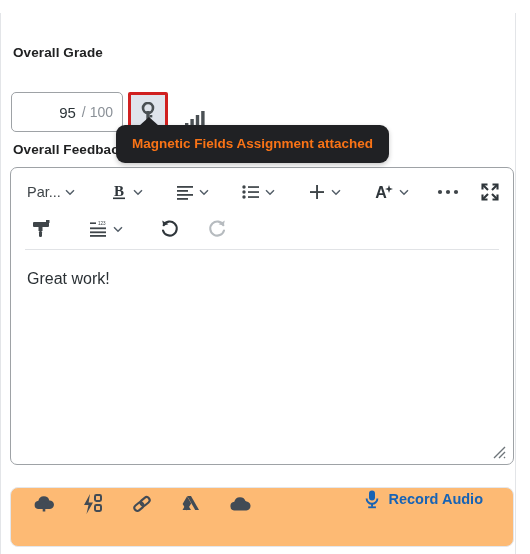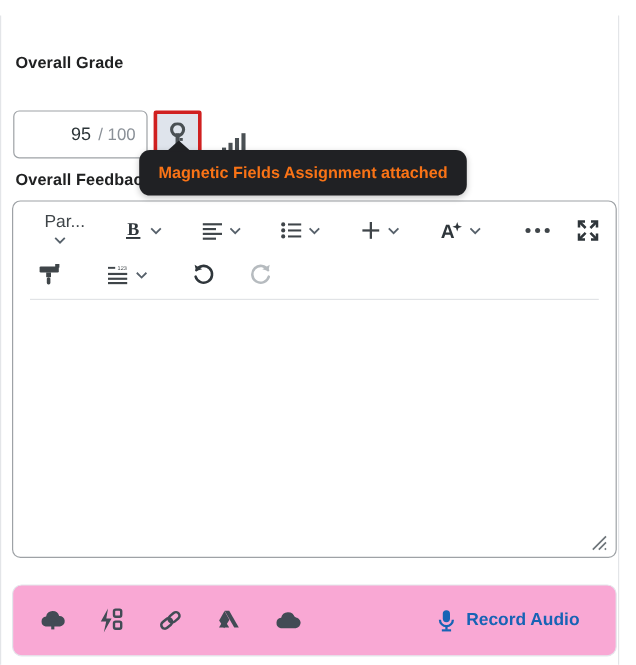--- a/index.html
+++ b/index.html
@@ -198,25 +198,25 @@
   }
 
   
   .attach-bar {
     position: absolute;
     left: 9px;
     top: 474px;
     width: 504px;
     height: 60px;
     box-sizing: border-box;
-    background: #f9a8d4;
+    background: #fdba74;
     border: 1px solid #e4e7ec;
     border-radius: 8px;
     display: flex;
-    align-items: center;
+    align-items: flex-start;
     padding: 1px 18px;
   }
   .attach-icons {
     display: flex;
     align-items: center;
     gap: 19px;
   }
   .attach-icon {
     width: 30px;
     height: 30px;
@@ -273,21 +273,21 @@
       </span>
     </div>
   </div>
 
   <div class="section-label" id="feedback-label">Overall Feedback</div>
 
   <div class="editor">
 
     <div class="toolbar-row row1">
 
-      <div class="tool-group" style="margin-left:12px;flex-direction:column;">
+      <div class="tool-group" style="margin-left:2px;">
         <span class="para-label">Par...</span>
         <span class="caret">
           <svg width="14" height="14" viewBox="0 0 14 14">
               <path d="M3 5.3 L7 9.3 L11 5.3" fill="none" stroke="#56606a" stroke-width="1.5"></path>
             </svg>
         </span>
       </div>
 
       <div class="tool-group" style="margin-left:30px;">
         <span class="tool">
@@ -434,20 +434,21 @@
           <svg width="21" height="21" viewBox="0 0 21 21">
             <path d="M16.4 7.2 A7 7 0 1 0 17 12.5" fill="none" stroke="#b6bbbf" stroke-width="2.1" stroke-linecap="round"></path>
             <path d="M17.8 2.6 L16.6 7.8 L11.6 6.3 Z" fill="#b6bbbf"></path>
           </svg>
         </span>
       </div>
     </div>
 
     <div class="toolbar-divider"></div>
 
+    <div class="editor-body">Great work!</div>
 
     <div class="resize-grip">
       <svg width="16" height="16" viewBox="0 0 16 16">
         <path d="M14 3 L3 14 M14 8 L8 14 M14 13 L13 14" stroke="#6e757a" stroke-width="1.4"></path>
       </svg>
     </div>
   </div>
 
   <div class="attach-bar">
     <div class="attach-icons">

